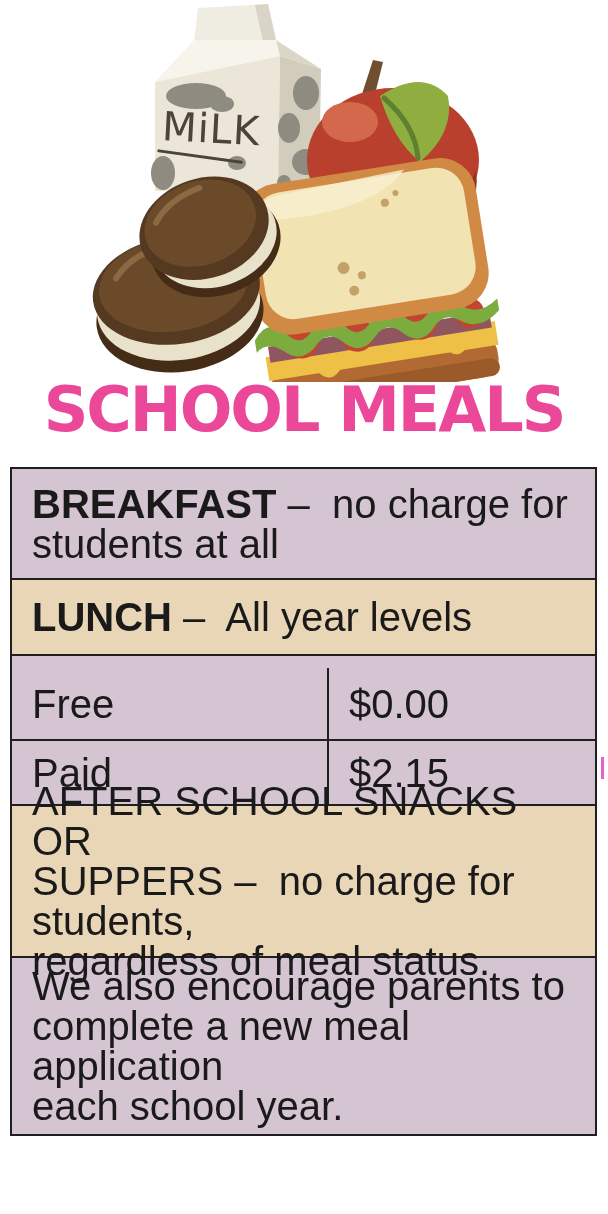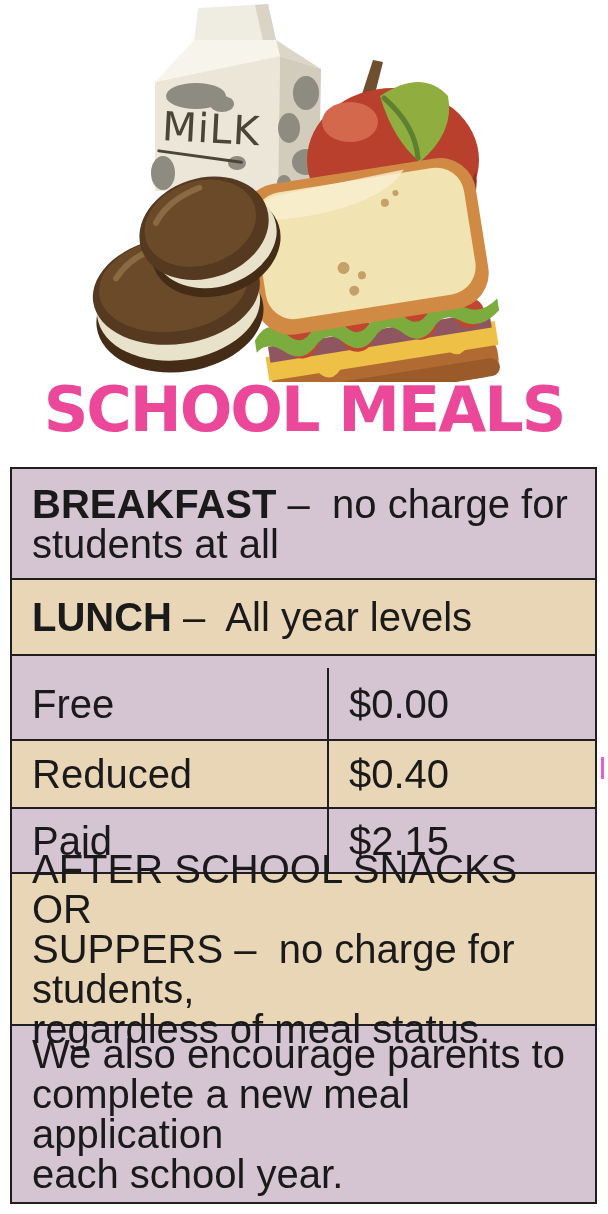--- a/index.html
+++ b/index.html
@@ -155,28 +155,20 @@
 
     <div class="t-row pair-row row-lavender h-r3">
       <div class="cell cell-label">
           <span>Free</span>
         </div>
       <div class="cell cell-value">
           <span>$0.00</span>
         </div>
     </div>
 
-    <div class="t-row pair-row row-tan h-r4">
-      <div class="cell cell-label">
-          <span>Reduced</span>
-        </div>
-      <div class="cell cell-value">
-          <span>$0.40</span>
-        </div>
-    </div>
 
     <div class="t-row pair-row row-lavender h-r5">
       <div class="cell cell-label">
           <span>Paid</span>
         </div>
       <div class="cell cell-value">
           <span>$2.15</span>
         </div>
     </div>
 

